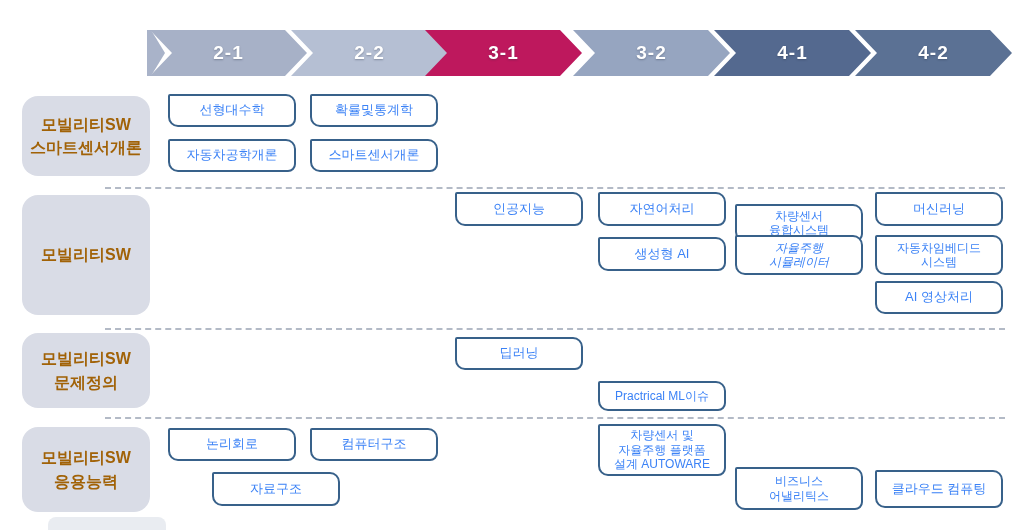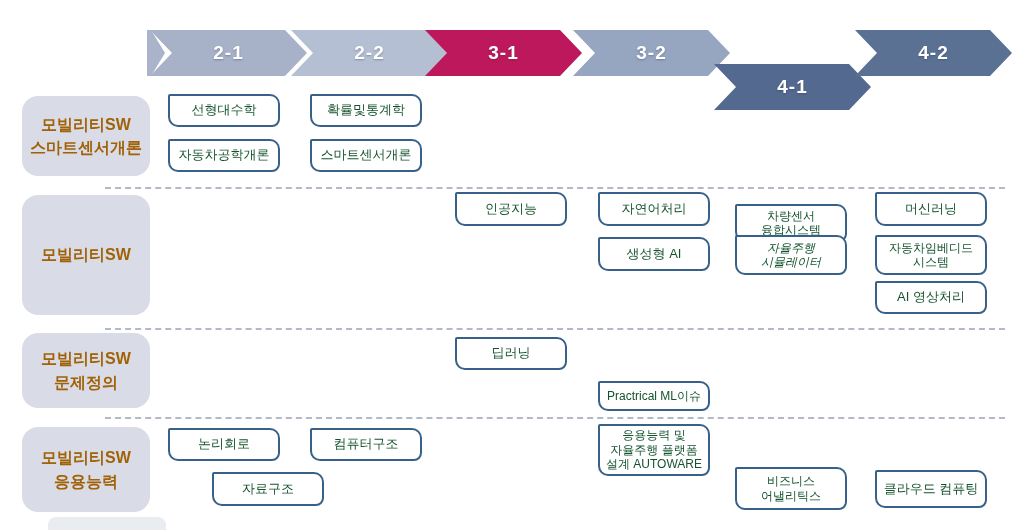--- a/index.html
+++ b/index.html
@@ -33,25 +33,25 @@
   .cat{
     position:absolute;left:22px;width:128px;
     border-radius:16px;
     display:flex;flex-direction:column;align-items:center;justify-content:center;
     font-weight:700;font-size:16px;line-height:1.45;color:#a16207;
     text-align:center;
   }
 
   
   .course{
-    position:absolute;width:112px;box-sizing:border-box;
+    position:absolute;width:128px;box-sizing:border-box;
     background:#fff;border:2px solid #38618a;
     border-radius:2px 10px 8px 10px;
     display:flex;flex-direction:column;align-items:center;justify-content:center;
-    text-align:center;color:#14532d;font-size:13px;line-height:1.25;
+    text-align:center;color:#3b82f6;font-size:13px;line-height:1.25;
     padding:1px 2px;
   }
   .course.small{font-size:12px;line-height:1.2;}
 
   
   .partial{
     position:absolute;left:48px;top:517px;width:118px;height:13px;
     border-radius:8px 8px 0 0;
   }
 </style>
@@ -67,21 +67,21 @@
       </div>
       <div class="chevron" style="left: 291px; background: rgb(181, 191, 211);">
         <span>2-2</span>
       </div>
       <div class="chevron" style="left: 425px; background: #be185d;">
         <span>3-1</span>
       </div>
       <div class="chevron" style="left: 573px; background: rgb(150, 165, 192);">
         <span>3-2</span>
       </div>
-      <div class="chevron" style="left: 714px; background: rgb(84, 105, 143); margin-top: 34px;">
+      <div class="chevron" style="left: 714px; background: rgb(84, 105, 143);">
         <span>4-1</span>
       </div>
       <div class="chevron" style="left: 855px; background: rgb(91, 113, 148);">
         <span>4-2</span>
       </div>
     </div>
 
   <div class="sep" style="top: 187px; border-top-color: rgb(179, 186, 198);"></div>
   <div class="sep" style="top: 328px; border-top-color: rgb(179, 186, 198);"></div>
   <div class="sep" style="top: 417px; border-top-color: rgb(179, 186, 198);"></div>
@@ -150,21 +150,21 @@
       <div class="course" style="left: 168px; top: 428px; height: 33px; border-color: rgb(56, 97, 138);">
         <div>논리회로</div>
       </div>
       <div class="course" style="left: 168px; top: 472px; height: 34px; border-color: rgb(56, 97, 138); margin-left: 44px;">
         <div>자료구조</div>
       </div>
       <div class="course" style="left: 310px; top: 428px; height: 33px; border-color: rgb(56, 97, 138);">
         <div>컴퓨터구조</div>
       </div>
       <div class="course small" style="left: 598px; top: 424px; height: 52px; border-color: rgb(56, 97, 138);">
-        <div>응용능력 및</div>
+        <div>차량센서 및</div>
         <div>자율주행 플랫폼</div>
         <div>설계 AUTOWARE</div>
       </div>
       <div class="course small" style="left: 735px; top: 467px; height: 43px; border-color: rgb(56, 97, 138);">
         <div>비즈니스</div>
         <div>어낼리틱스</div>
       </div>
       <div class="course" style="left: 875px; top: 470px; height: 38px; border-color: rgb(56, 97, 138);">
         <div>클라우드 컴퓨팅</div>
       </div>

